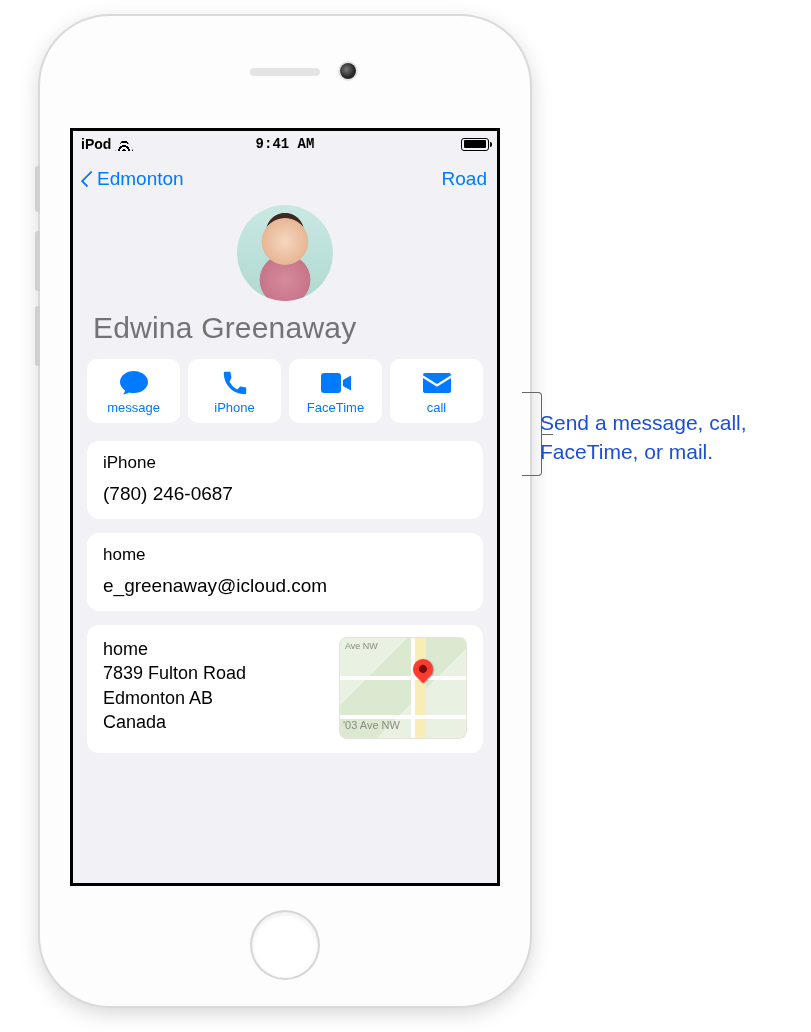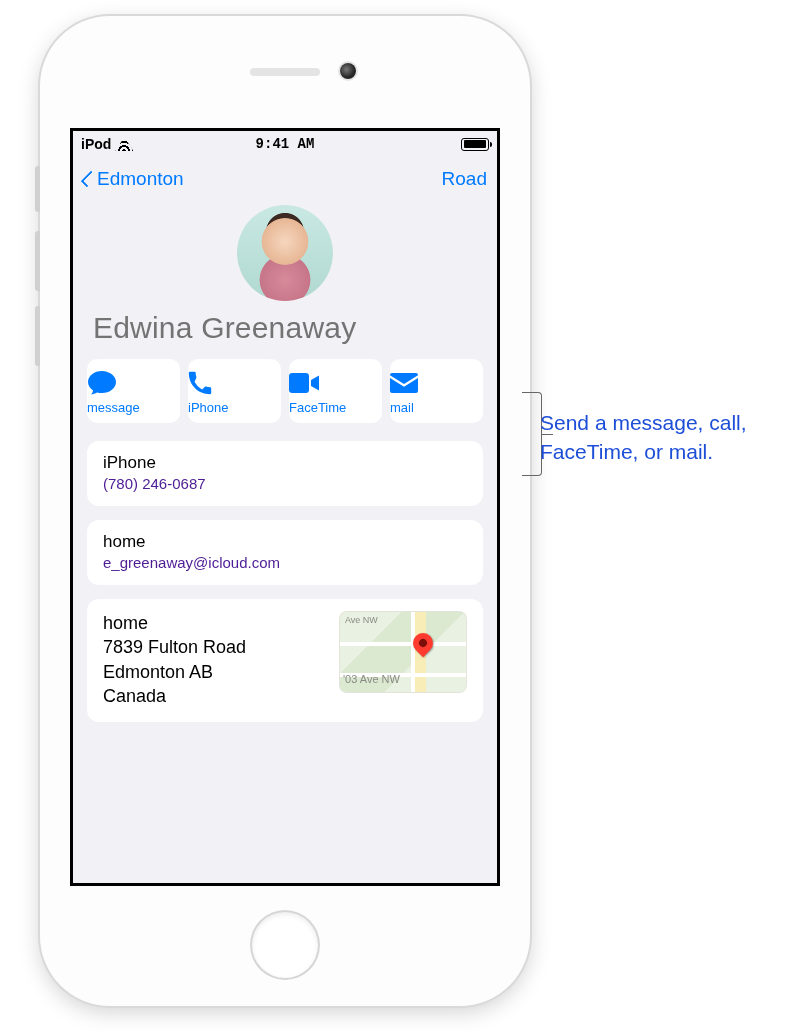--- a/index.html
+++ b/index.html
@@ -121,41 +121,41 @@
     font-size: 30px; font-weight: 400; color:#737373; text-align:left; padding-left:2px;
     letter-spacing:.2px;
   }
   
   .actions {
     display: grid; grid-template-columns: repeat(4,1fr);
     gap: 8px; padding: 0 14px 14px; background:#f2f2f6;
   }
   .action {
     background:#fff; border-radius:10px;
-    display:flex; flex-direction:column; align-items:flex-start; justify-content:center;
+    display:flex; flex-direction:column; align-items:center; justify-content:center;
     padding: 10px 0 8px;
     color:#007aff;
     cursor:pointer;
   }
   .action .ico { height:28px; display:flex; align-items:center; justify-content:center; }
   .action .ico svg { fill:#007aff; }
   .action .lbl { font-size:13px; margin-top:3px; }
   
   .cards { padding: 4px 14px 20px; display:flex; flex-direction:column; gap:14px; }
   .card {
     background:#fff; border-radius:12px;
     padding: 12px 16px 14px;
   }
   .card .label { font-size:17px; color:#000; }
-  .card .value { font-size:15px; color:#4c1d95; margin-top:2px; }
+  .card .value { font-size:19px; color:#000000; margin-top:10px; }
   .card.address { display:flex; gap:12px; }
   .addr-text { flex:1; }
   .addr-text .line { font-size:18px; color:#000; line-height:1.35; }
   .map-thumb {
-    width: 128px; height: 82px;
+    width: 128px; height: 102px;
     border-radius:8px; overflow:hidden;
     position:relative; flex-shrink:0;
     background:
       linear-gradient(#fff,#fff) 0 40%/100% 4px no-repeat,
       linear-gradient(#fff,#fff) 0 80%/100% 4px no-repeat,
       linear-gradient(#fff,#fff) 58% 0/4px 100% no-repeat,
       linear-gradient(#f9edb7,#f9edb7) 65% 0/12px 100% no-repeat,
       linear-gradient(135deg,#e9f2e2 0 30%, #dce9d1 30% 60%, #e9f2e2 60% 100%);
     box-shadow: 0 0 0 1px #e4e2da inset;
   }
@@ -250,21 +250,21 @@
             </svg>
         </div>
         <div class="lbl">FaceTime</div>
       </div>
       <div class="action">
         <div class="ico">
           <svg width="28" height="20" viewBox="0 0 28 20">
               <path d="M2 0h24c1.1 0 2 .9 2 2v.3L14 11 0 2.3V2C0 .9.9 0 2 0zm26 5v13c0 1.1-.9 2-2 2H2c-1.1 0-2-.9-2-2V5l14 8.8L28 5z"></path>
             </svg>
         </div>
-        <div class="lbl">mail</div>
+        <div class="lbl">call</div>
       </div>
     </div>
 
     <div class="cards">
 
       <div class="card">
         <div class="label">iPhone</div>
         <div class="value">(780) 246-0687</div>
       </div>
 

